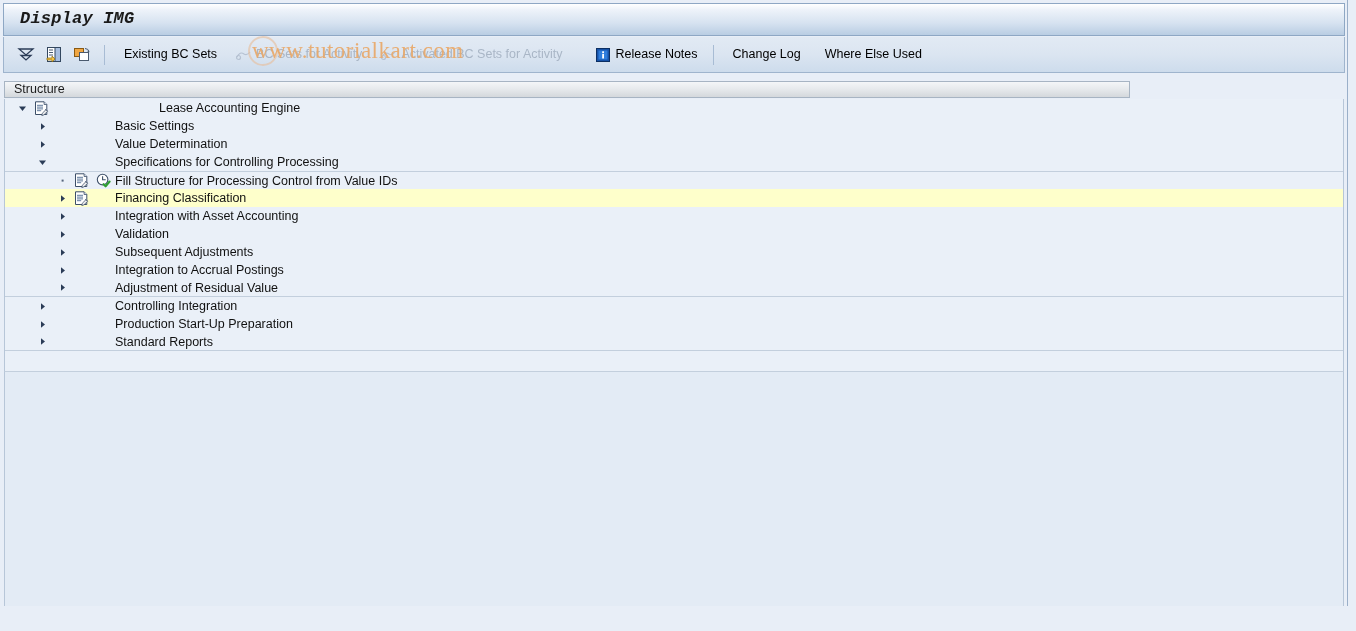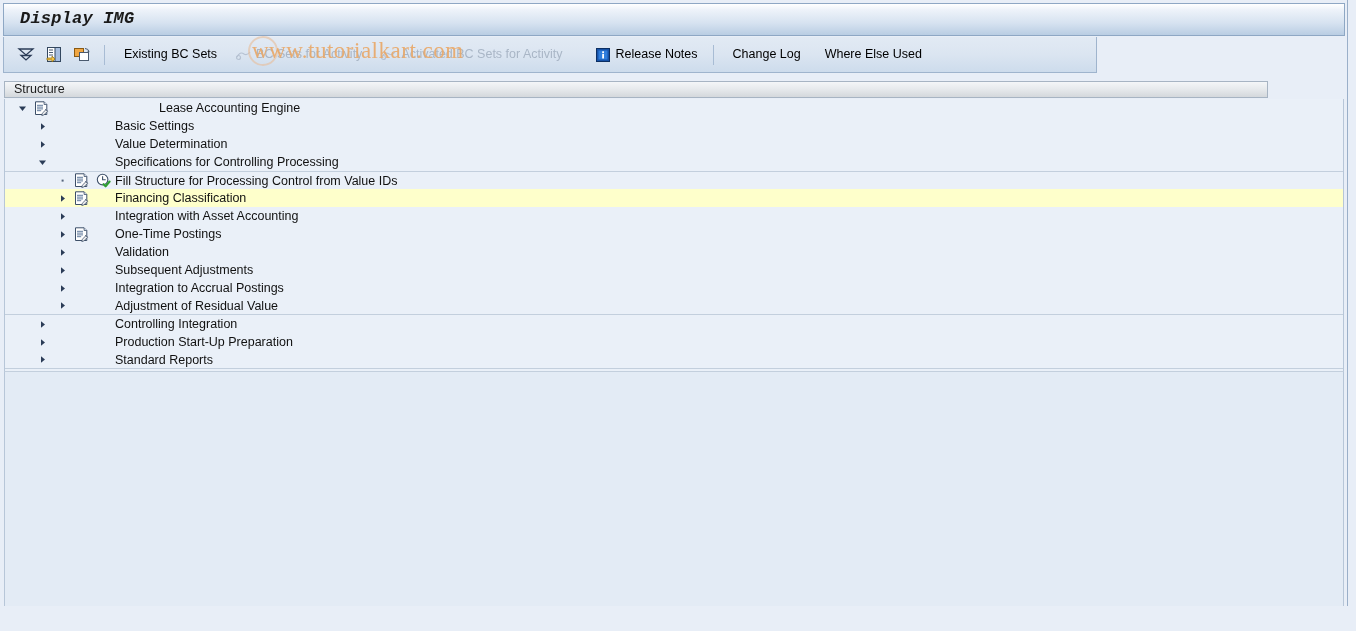--- a/index.html
+++ b/index.html
@@ -56,21 +56,21 @@
     font-style: italic;
     color: #1a1a1a;
     letter-spacing: 0.2px;
     white-space: nowrap;
   }
 
   
   .toolbar {
     position: absolute;
     left: 3px; top: 37px;
-    width: 1094px;
+    width: 1342px;
     height: 36px;
     background: linear-gradient(to bottom, #e2eaf4 0%, #dbe5f1 50%, #cddcec 100%);
     border-left: 1px solid #9fb4cd;
     border-right: 1px solid #9fb4cd;
     border-bottom: 1px solid #9fb4cd;
     box-sizing: border-box;
     display: flex;
     align-items: center;
     padding-left: 10px;
     overflow: hidden;
@@ -105,21 +105,21 @@
   .tb-btn.disabled {
     color: #a9b6c6;
     text-align: right;
   }
   .tb-btn .lbl { line-height: 1; }
 
   
   .struct-head {
     position: absolute;
     left: 4px; top: 81px;
-    width: 1264px;
+    width: 1126px;
     height: 17px;
     background: linear-gradient(to bottom, #f4f6f8 0%, #e6e9ec 48%, #d4d8dc 100%);
     border: 1px solid #a7b4c3;
     box-sizing: border-box;
     display: flex;
     align-items: center;
   }
   .struct-head .lbl {
     padding-left: 9px;
     font-size: 12.5px;
@@ -435,40 +435,20 @@
           <span style="flex: 0 0 auto; display: inline-flex; align-items: center; margin-left: 5px;"></span>
           <span style="position: absolute; left: 110px;"><span class="label">Integration with Asset Accounting</span></span>
         </div>
         <div class="row">
           <span style="flex: 0 0 auto; height: 1px; width: 52px;"></span>
           <span class="twisty">
             <svg width="9" height="9" viewBox="0 0 9 9">
               <path d="M3 1.2 L7 4.5 L3 7.8 Z" fill="#2b3c57"></path>
             </svg>
           </span>
-          <span style="flex: 0 0 auto; display: inline-flex; align-items: center; margin-left: 5px;">
-            <span class="doc-icon">
-              <svg width="15" height="15" viewBox="0 0 15 15">
-                <path d="M1.5 0.8 h8.6 l2.7 2.7 v10 h-11.3 z" fill="#ffffff" stroke="#3d4f68" stroke-width="1"></path>
-                <path d="M10.1 0.8 v2.7 h2.7" fill="#dce6f2" stroke="#3d4f68" stroke-width="0.8"></path>
-                <path d="M3 4.3 h6 M3 6.1 h6 M3 7.9 h6 M3 9.7 h4.2" stroke="#4f6c92" stroke-width="0.9"></path>
-                <path d="M8.2 12.4 l3.8 -3.8 l1.6 1.6 l-3.8 3.8 l-2 0.5 z" fill="#f2f2f2" stroke="#3d4f68" stroke-width="0.8"></path>
-                <path d="M11.4 8.2 l1.6 1.6" stroke="#3d4f68" stroke-width="0.8"></path>
-              </svg>
-            </span>
-          </span>
-          <span style="position: absolute; left: 110px;"><span class="label">One-Time Postings</span></span>
-        </div>
-        <div class="row">
-          <span style="flex: 0 0 auto; height: 1px; width: 52px;"></span>
-          <span class="twisty">
-            <svg width="9" height="9" viewBox="0 0 9 9">
-              <path d="M3 1.2 L7 4.5 L3 7.8 Z" fill="#2b3c57"></path>
-            </svg>
-          </span>
           <span style="flex: 0 0 auto; display: inline-flex; align-items: center; margin-left: 5px;"></span>
           <span style="position: absolute; left: 110px;"><span class="label">Validation</span></span>
         </div>
         <div class="row">
           <span style="flex: 0 0 auto; height: 1px; width: 52px;"></span>
           <span class="twisty">
             <svg width="9" height="9" viewBox="0 0 9 9">
               <path d="M3 1.2 L7 4.5 L3 7.8 Z" fill="#2b3c57"></path>
             </svg>
           </span>

